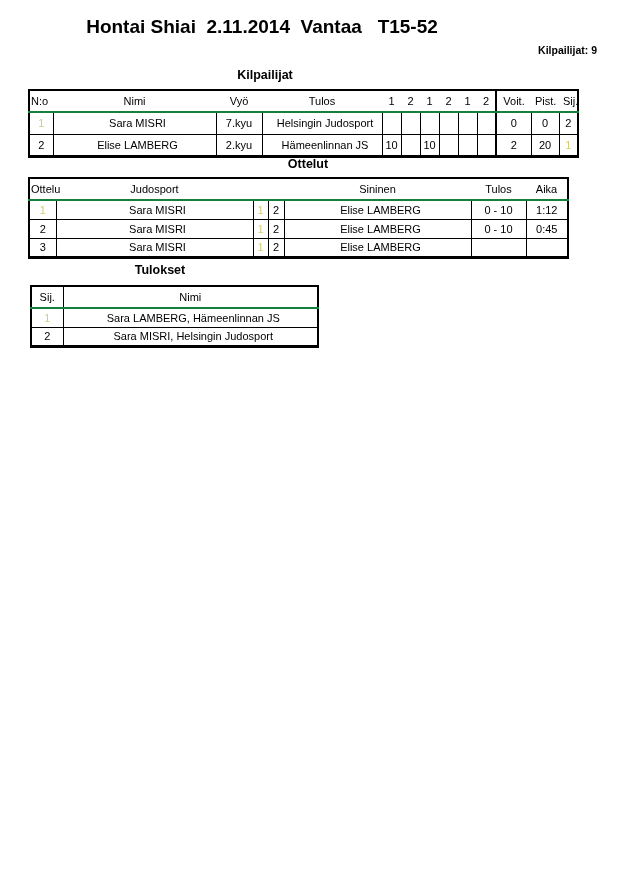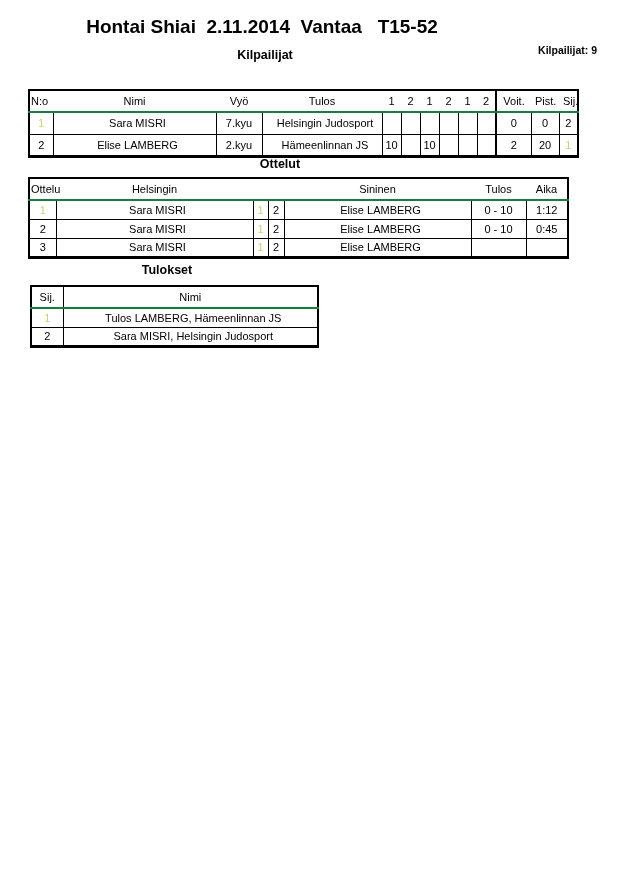--- a/index.html
+++ b/index.html
@@ -18,23 +18,23 @@
     font-size: 19px; font-weight: bold; white-space: pre;
   }
   .count-label {
     position: absolute; top: 44px; right: 33px;
     font-size: 10.5px; font-weight: bold;
   }
   .section-heading {
     position: absolute; transform: translateX(-50%);
     font-size: 12.5px; font-weight: bold; white-space: nowrap;
   }
-  #h-kilpailijat { top: 48px; left: 265px; text-align: center; }
-  #h-ottelut    { top: 157px; left: 280px; }
-  #h-tulokset   { top: 263px; left: 167px; }
+  #h-kilpailijat { top: 68px; left: 265px; text-align: center; }
+  #h-ottelut    { top: 157px; left: 308px; }
+  #h-tulokset   { top: 263px; left: 160px; }
 
   table {
     position: absolute;
     border-collapse: collapse;
     table-layout: fixed;
     border: 2px solid #000;
     border-bottom-width: 3px;
     font-size: 11px;
   }
   #tbl-kilpailijat { left: 28px; top: 89px;  width: 549px; }
@@ -146,21 +146,21 @@
         <col style="width:197px">
         <col style="width:15px">
         <col style="width:16px">
       <col style="width:187px">
         <col style="width:55px">
         <col style="width:42px">
     </colgroup>
     <thead>
       <tr>
         <th class="hl">Ottelu</th>
-        <th>Helsingin</th>
+        <th>Judosport</th>
         <th colspan="2"></th>
         <th>Sininen</th>
         <th>Tulos</th>
         <th>Aika</th>
       </tr>
     </thead>
     <tbody>
       <tr>
         <td class="gold">1</td>
         <td class="al">Sara MISRI</td>
@@ -200,21 +200,21 @@
     </colgroup>
     <thead>
       <tr>
         <th>Sij.</th>
         <th class="div-l">Nimi</th>
       </tr>
     </thead>
     <tbody>
       <tr>
         <td class="gold">1</td>
-        <td class="al">Tulos LAMBERG, Hämeenlinnan JS</td>
+        <td class="al">Sara LAMBERG, Hämeenlinnan JS</td>
       </tr>
       <tr>
         <td>2</td>
         <td class="al">Sara MISRI, Helsingin Judosport</td>
       </tr>
     </tbody>
   </table>
 
 </div>
 

